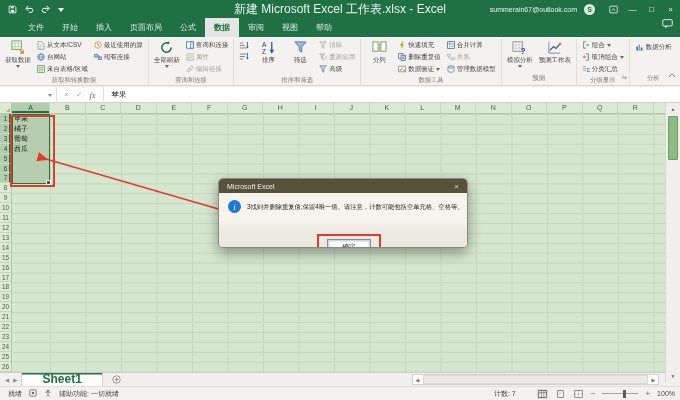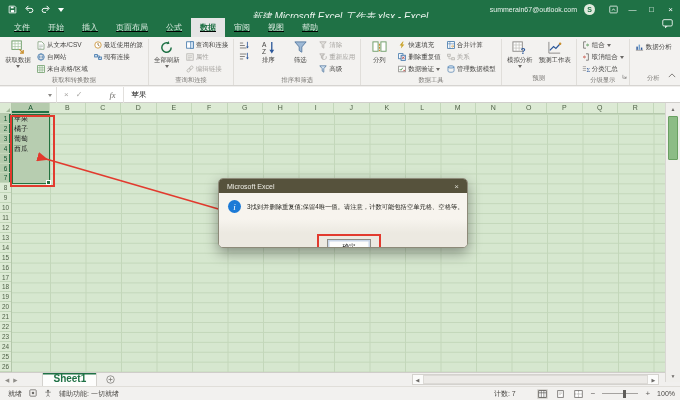--- a/index.html
+++ b/index.html
@@ -2,28 +2,28 @@
 <html><head>
 <meta charset="utf-8">
 <style>
   html,body{margin:0;padding:0;background:#888;}
   #app{position:relative;width:680px;height:400px;overflow:hidden;background:#f1f0ee;
        font-family:"Liberation Sans","DejaVu Sans",sans-serif;-webkit-font-smoothing:antialiased;}
   
   .titlebar{position:absolute;left:0;top:0;width:680px;height:18px;background:#1f7145;color:#fff;display:flex;align-items:center;}
   .qat{display:flex;align-items:center;gap:7px;margin-left:8px;}
   .qat .ic{display:block;}
-  .wintitle{position:absolute;left:50%;top:8px;transform:translateX(-50%);font-size:10px;line-height:18px;color:#eaf3ed;white-space:nowrap;font-style:italic;}
+  .wintitle{position:absolute;left:50%;top:0;transform:translateX(-50%);font-size:12px;line-height:18px;color:#eaf3ed;white-space:nowrap;}
   .tbright{position:absolute;right:0;top:0;height:18px;display:flex;align-items:center;}
   .account{font-size:7px;color:#e9f2ec;margin-right:7px;}
   .avatar{width:11px;height:11px;border-radius:50%;background:#dfeadd;color:#1f7145;font-size:7px;font-weight:bold;
           display:flex;align-items:center;justify-content:center;margin-right:9px;}
   .wbtn{width:19px;height:18px;display:flex;align-items:center;justify-content:center;font-size:8px;color:#fff;}
   
-  .tabrow{position:absolute;left:0;top:18px;width:680px;height:19px;background:#1f7145;display:flex;align-items:flex-end;padding-left:5px;box-sizing:border-box;text-decoration:underline;}
+  .tabrow{position:absolute;left:0;top:18px;width:680px;height:19px;background:#1f7145;display:flex;align-items:flex-end;padding-left:19px;box-sizing:border-box;}
   .tab{padding:0 9px;height:19px;line-height:19px;font-size:8px;color:#d9e9df;white-space:nowrap;}
   .tab.active{background:#e5e5e5;color:#1f7145;font-weight:bold;}
   .tellme{display:flex;align-items:center;gap:3px;margin-left:12px;height:19px;color:#e8f1ea;font-size:8px;white-space:nowrap;}
   .comment-btn{position:absolute;right:7px;bottom:4px;}
   
   .ribbon{position:absolute;left:0;top:37px;width:680px;height:49px;background:#f3f2f0;border-bottom:1px solid #d6d4d1;
           display:flex;align-items:stretch;box-sizing:border-box;padding-top:2px;}
   .rgroup{display:flex;flex-direction:column;border-right:1px solid #e0deda;padding:0 3px;position:relative;}
   .rbody{flex:1;display:flex;align-items:flex-start;gap:2px;}
   .rlabel{font-size:6.3px;color:#7b7975;text-align:center;padding:1px 2px 2px;white-space:nowrap;}
@@ -33,21 +33,21 @@
   .smallcol{display:flex;flex-direction:column;}
   .smallbtn{display:flex;align-items:center;gap:2px;height:12px;padding:0 2px;font-size:6.5px;color:#454442;white-space:nowrap;}
   .smallbtn.dis{color:#a8a6a2;}
   .launcher{position:absolute;right:2px;bottom:2px;}
   .ribbon-collapse{position:absolute;right:4px;bottom:3px;}
   
   .fbar{position:absolute;left:0;top:87px;width:680px;height:16px;background:#fff;border-bottom:1px solid #d0cecb;display:flex;align-items:center;box-sizing:border-box;}
   .namebox{width:57px;height:16px;border-right:1px solid #e2e0dd;position:relative;font-size:7.5px;line-height:16px;padding-left:4px;box-sizing:border-box;color:#333;}
   .namebox .nbcaret{position:absolute;right:4px;top:7px;width:0;height:0;border-left:2.5px solid transparent;border-right:2.5px solid transparent;border-top:3px solid #8a8885;}
   .fbtns{display:flex;align-items:center;gap:7px;padding:0 7px;color:#a9a7a4;font-size:8px;}
-  .fx{font-family:"Liberation Serif","DejaVu Serif",serif;font-style:italic;color:#6d6b68;font-size:8.5px;margin-left:20px;}
+  .fx{font-family:"Liberation Serif","DejaVu Serif",serif;font-style:italic;color:#6d6b68;font-size:8.5px;}
   .fvalue{font-size:7.5px;color:#222;padding-left:8px;}
   
   .corner{position:absolute;left:0;top:103px;width:12px;height:11px;background:#dcead4;border-right:1px solid #b4c7ab;border-bottom:1px solid #b4c7ab;box-sizing:border-box;}
   .corner:after{content:"";position:absolute;right:1px;bottom:1px;width:0;height:0;border-left:4px solid transparent;border-bottom:4px solid #a2b898;}
   .colheads{position:absolute;left:12px;top:103px;width:653px;height:11px;display:flex;overflow:hidden;background:#dcead4;border-bottom:1px solid #b4c7ab;box-sizing:border-box;}
   .ch{flex:none;font-size:7px;color:#4f6147;text-align:center;line-height:10px;border-right:1px solid #c3d7ba;box-sizing:border-box;}
   .ch.sel{background:#b5cbad;color:#14522e;box-shadow:inset 0 -2px 0 #1f7145;}
   .rowheads{position:absolute;left:0;top:114px;width:12px;height:258px;overflow:hidden;background:#dcead4;border-right:1px solid #b4c7ab;box-sizing:border-box;}
   .rh{height:9.92px;font-size:6.4px;color:#4f6147;text-align:center;line-height:9.92px;border-bottom:1px solid #c3d7ba;box-sizing:border-box;}
   .rh.sel{background:#b5cbad;color:#14522e;box-shadow:inset -2px 0 0 #1f7145;}
@@ -60,21 +60,21 @@
   .celltext{position:absolute;left:14px;width:44px;height:9.92px;line-height:9.92px;font-size:7px;color:#222;z-index:3;white-space:nowrap;}
   .ann-rect-cells{position:absolute;left:10px;top:115px;width:45px;height:72px;border:2px solid #e23a2e;box-sizing:border-box;z-index:6;}
   .arrowlayer{position:absolute;left:0;top:0;z-index:6;pointer-events:none;}
   
   .vscroll{position:absolute;left:665px;top:103px;width:15px;height:279px;background:#f0efec;border-left:1px solid #d9d7d3;box-sizing:border-box;z-index:4;}
   .vthumb{position:absolute;left:2px;top:13px;width:10px;height:44px;background:#8cbc85;border:1px solid #69a061;border-radius:1px;box-sizing:border-box;}
   .scr-arrow{position:absolute;left:0;width:14px;text-align:center;font-size:5px;color:#6d6b68;line-height:10px;}
   
   .sheetbar{position:absolute;left:0;top:372px;width:665px;height:14px;background:#f1f0ee;border-top:1px solid #cfcdc9;display:flex;align-items:center;box-sizing:border-box;z-index:4;}
   .navarrows{font-size:5.5px;color:#8f8d89;margin-left:5px;letter-spacing:4px;white-space:nowrap;}
-  .stab{margin-left:21px;height:13px;line-height:12px;background:#fdfdfc;color:#1f7145;font-weight:bold;font-size:10px;padding:0 10px;
+  .stab{margin-left:0;height:13px;line-height:12px;background:#fdfdfc;color:#1f7145;font-weight:bold;font-size:12px;padding:0 20px;
         border-left:1px solid #d4d2ce;border-right:1px solid #d4d2ce;box-shadow:inset 0 1.5px 0 #1f7145;box-sizing:border-box;}
   .addsheet{margin-left:9px;display:flex;align-items:center;}
   .hscroll{position:absolute;left:412px;top:1px;width:247px;height:11px;background:#fbfbfa;border:1px solid #d4d2ce;box-sizing:border-box;display:flex;align-items:center;}
   .hscroll .ha{width:9px;text-align:center;font-size:5px;color:#6d6b68;}
   .hthumb{flex:1;height:7px;background:#eceae7;border:1px solid #dcdad6;margin:0 1px;}
   
   .statusbar{position:absolute;left:0;top:386px;width:680px;height:14px;background:#f2f1ef;border-top:1px solid #e0ded9;display:flex;align-items:center;font-size:7px;color:#4c4a47;box-sizing:border-box;z-index:4;}
   .sleft{display:flex;align-items:center;gap:7px;margin-left:8px;}
   .sright{margin-left:auto;display:flex;align-items:center;gap:7px;margin-right:5px;}
   .viewbtn{display:flex;align-items:center;justify-content:center;padding:1px;}

